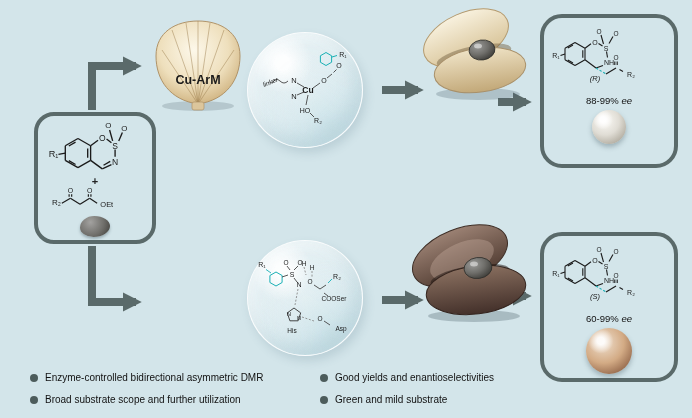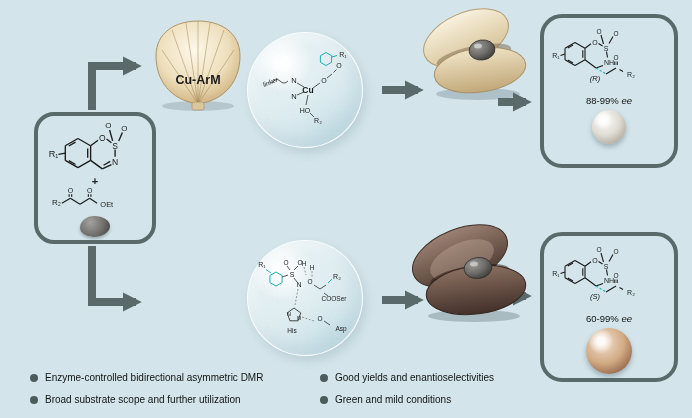--- a/index.html
+++ b/index.html
@@ -338,16 +338,16 @@
   <div class="bullet" style="left:30px;top:394px;">
     <span class="dot"></span>
     <span>Broad substrate scope and further utilization</span>
   </div>
   <div class="bullet" style="left:320px;top:372px;">
     <span class="dot"></span>
     <span>Good yields and enantioselectivities</span>
   </div>
   <div class="bullet" style="left:320px;top:394px;">
     <span class="dot"></span>
-    <span>Green and mild conditions</span>
+    <span>Green and mild substrate</span>
   </div>
 
 </div>
 
 </body></html>

